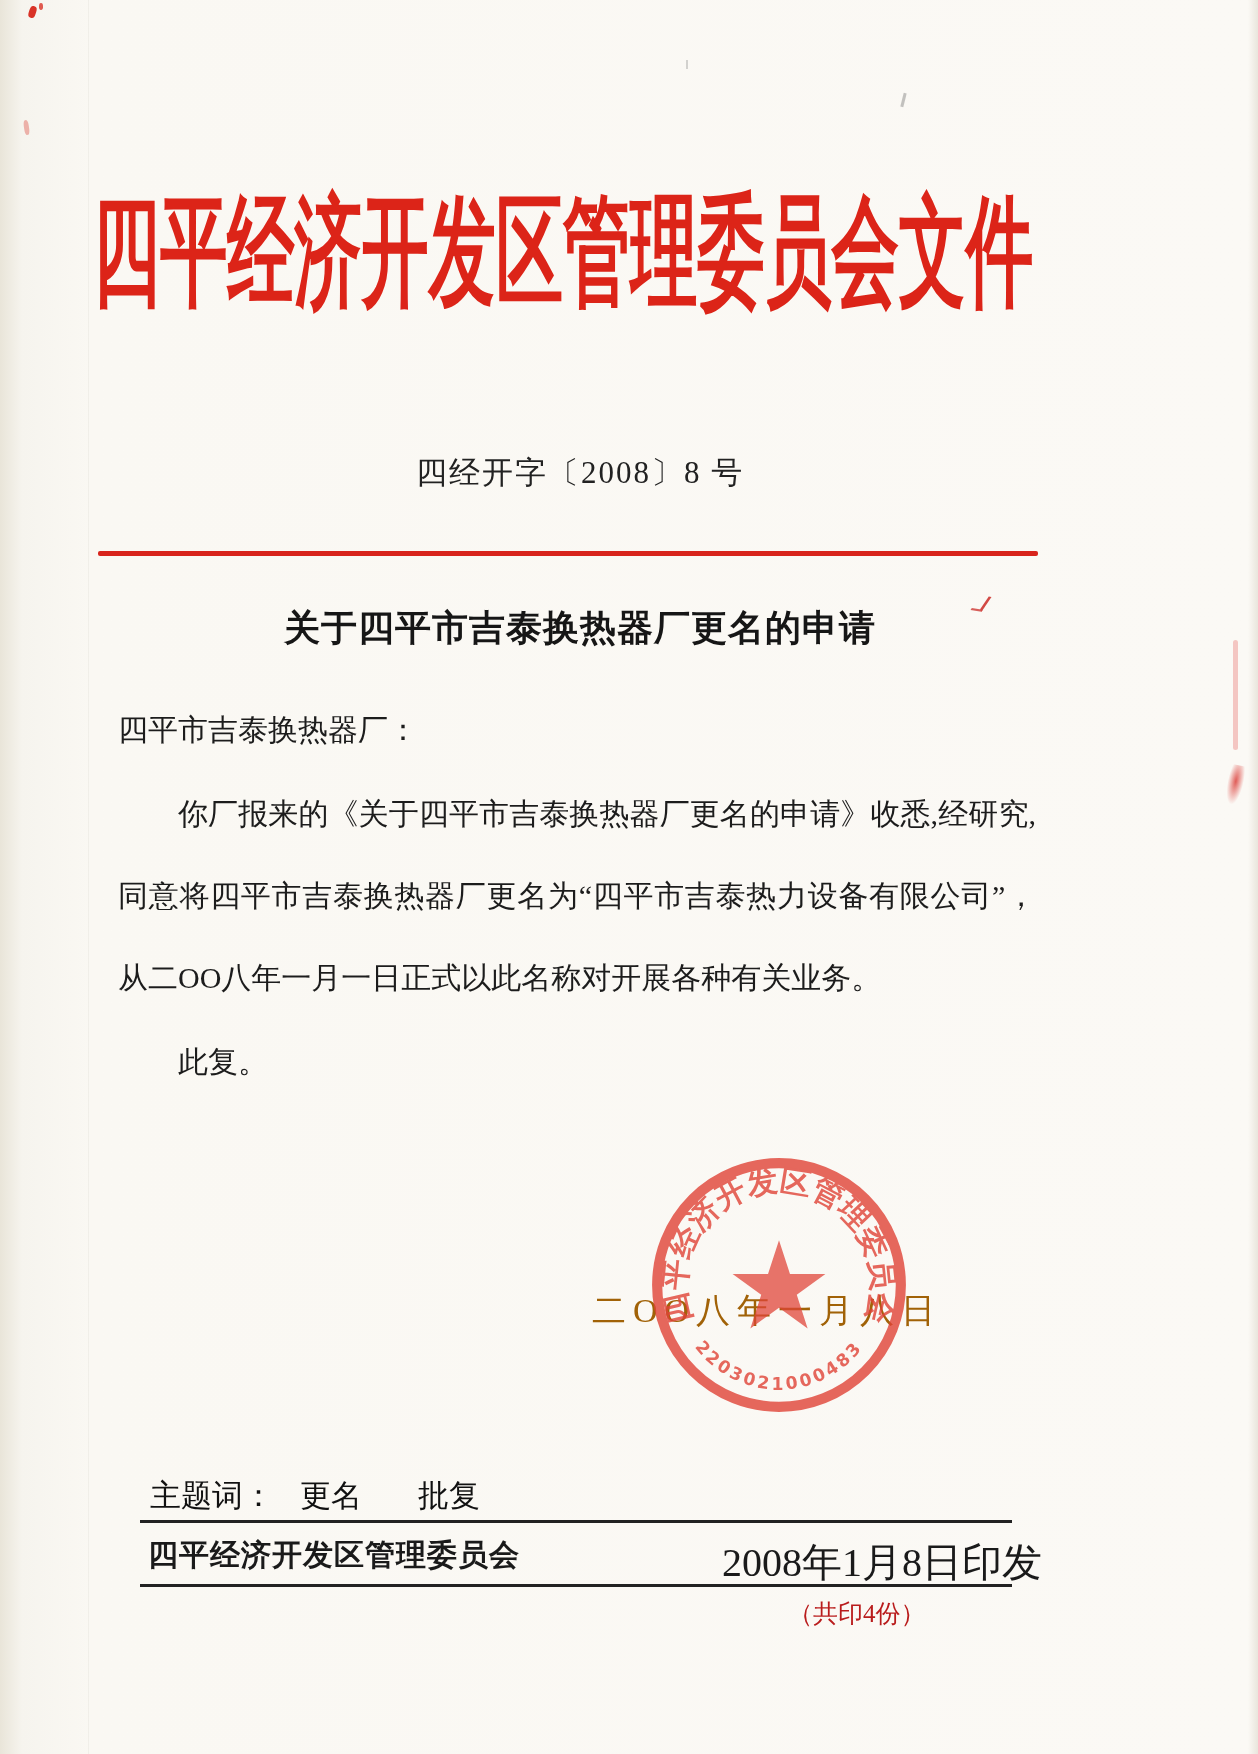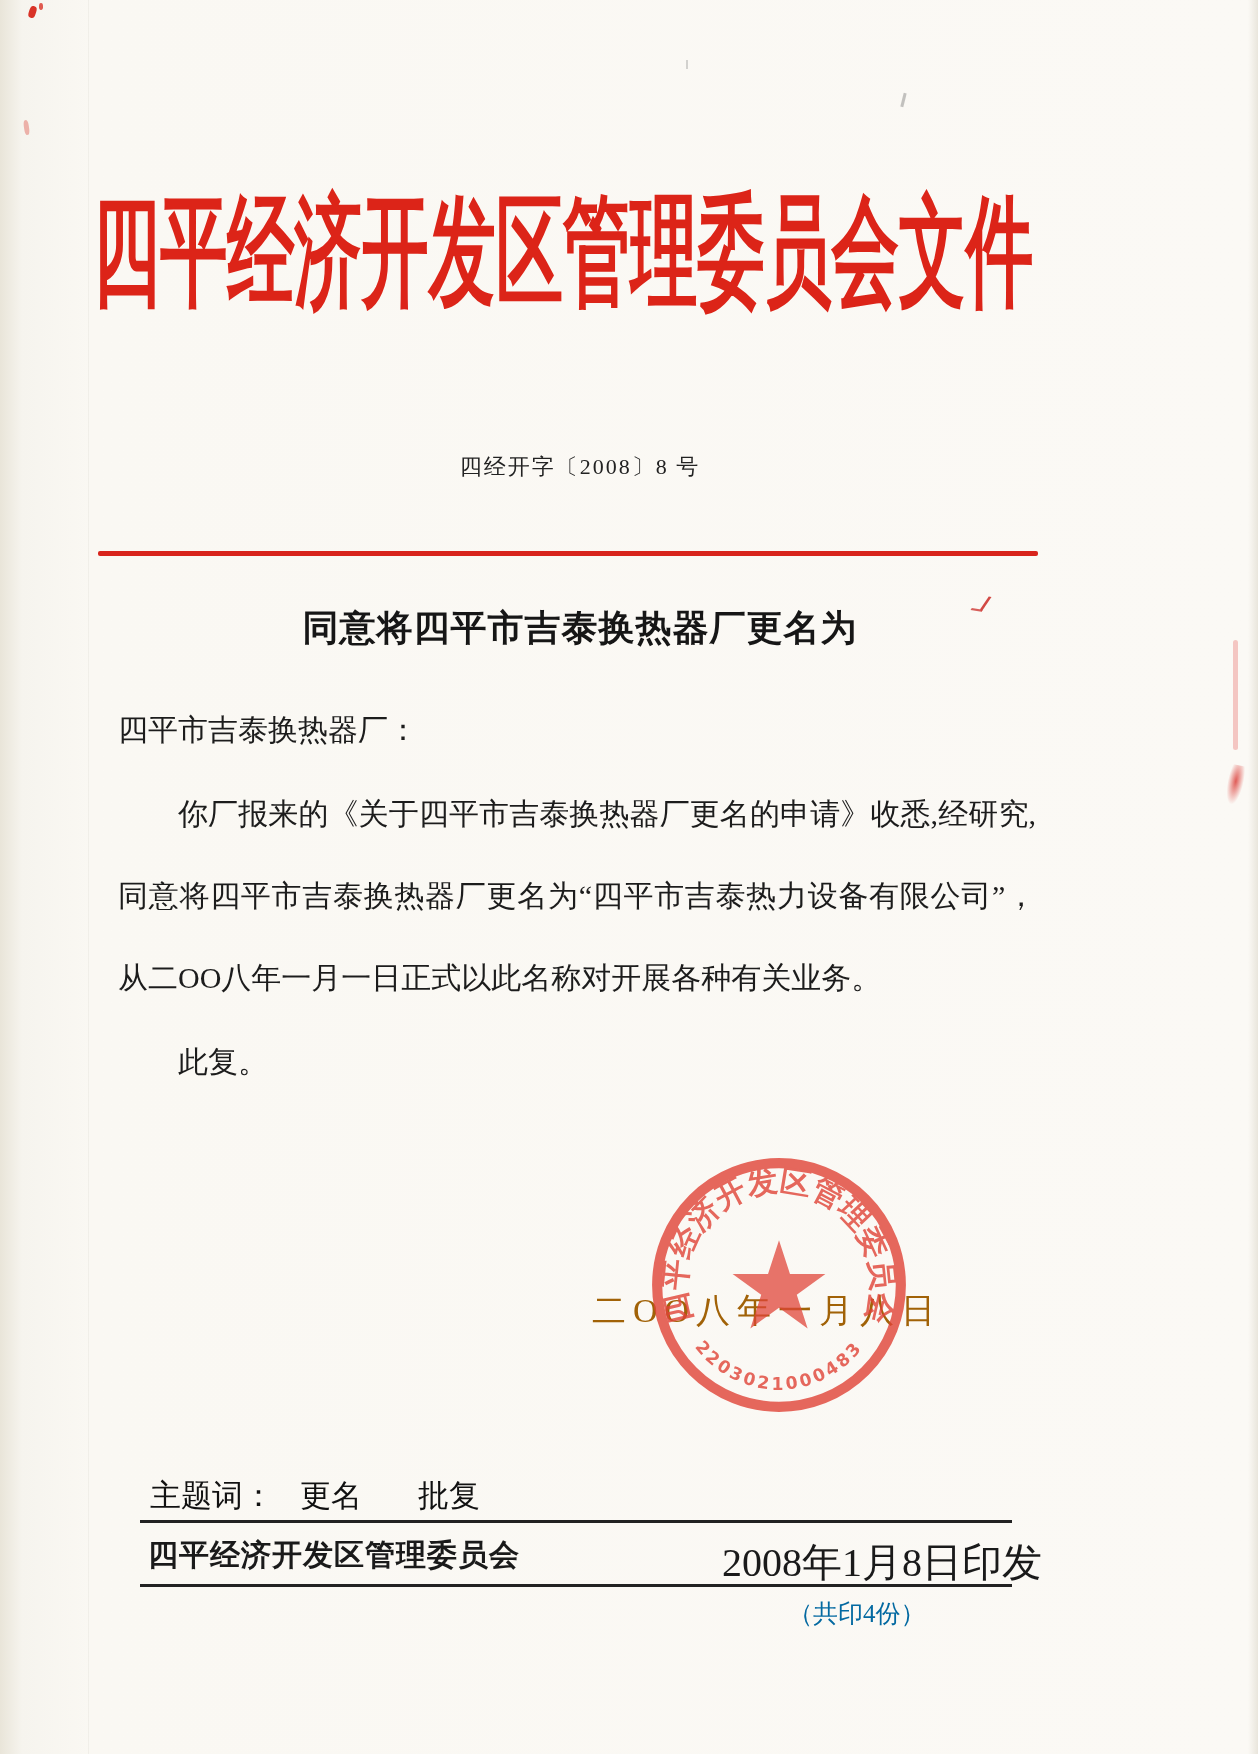--- a/index.html
+++ b/index.html
@@ -24,21 +24,21 @@
   
   .header-title{
     position:absolute;left:93px;top:180px;white-space:nowrap;
     font-size:121px;font-weight:bold;color:#dc2418;
     font-family:"Liberation Serif", serif;
     transform:scaleX(0.555);transform-origin:left top;
     line-height:1.2;
   }
   .doc-number{
     position:absolute;left:100px;top:452px;width:960px;
-    text-align:center;font-size:22px;color:#222;letter-spacing:2px;
+    text-align:center;font-size:31px;color:#222;letter-spacing:2px;
   }
   .red-rule{
     position:absolute;left:98px;top:551px;width:940px;height:5px;
     background:#d8241c;border-radius:2px;
   }
   .doc-title{
     position:absolute;left:100px;top:604px;width:960px;text-align:center;
     font-size:36px;font-weight:bold;color:#161616;
     font-family:"Liberation Sans", sans-serif;letter-spacing:1px;
   }
@@ -68,21 +68,21 @@
   .rule-1{top:1520px;}
   .rule-2{top:1584px;}
   .office{
     position:absolute;left:148px;top:1535px;font-size:30px;color:#1a1a1a;
     font-weight:600;letter-spacing:1px;
   }
   .print-date{
     position:absolute;left:722px;top:1535px;font-size:40px;color:#1a1a1a;
   }
   .copies{
-    position:absolute;left:788px;top:1597px;font-size:25px;color:#0369a1;
+    position:absolute;left:788px;top:1597px;font-size:25px;color:#b91c1c;
   }
   
   .speck{position:absolute;background:#d93327;border-radius:40%;}
   .speck-a{left:29px;top:6px;width:7px;height:12px;transform:rotate(18deg);}
   .speck-b{left:39px;top:3px;width:4px;height:7px;opacity:.8;}
   .speck-c{left:24px;top:120px;width:5px;height:15px;opacity:.35;transform:rotate(-8deg);}
   .streak-right{
     position:absolute;left:1233px;top:640px;width:5px;height:110px;
     background:rgba(225,70,60,0.28);border-radius:3px;
   }
@@ -105,21 +105,21 @@
 <div class="paper"></div>
 <div class="fold-line"></div>
 <div class="edge-right"></div>
 
 <div class="header-title">四平经济开发区管理委员会文件</div>
 
 <div class="doc-number">四经开字〔2008〕8 号</div>
 
 <div class="red-rule"></div>
 
-<div class="doc-title">同意将四平市吉泰换热器厂更名为</div>
+<div class="doc-title">关于四平市吉泰换热器厂更名的申请</div>
 
 <div class="body-line salutation">四平市吉泰换热器厂：</div>
 <div class="body-line l1">你厂报来的《关于四平市吉泰换热器厂更名的申请》收悉,经研究,</div>
 <div class="body-line l2">同意将四平市吉泰换热器厂更名为“四平市吉泰热力设备有限公司”，</div>
 <div class="body-line l3">从二OO八年一月一日正式以此名称对开展各种有关业务。</div>
 <div class="body-line closing">此复。</div>
 
 <div class="sign-date">二OO八年一月八日</div>
 
 <svg class="seal" width="264" height="264" viewBox="0 0 260 260">

